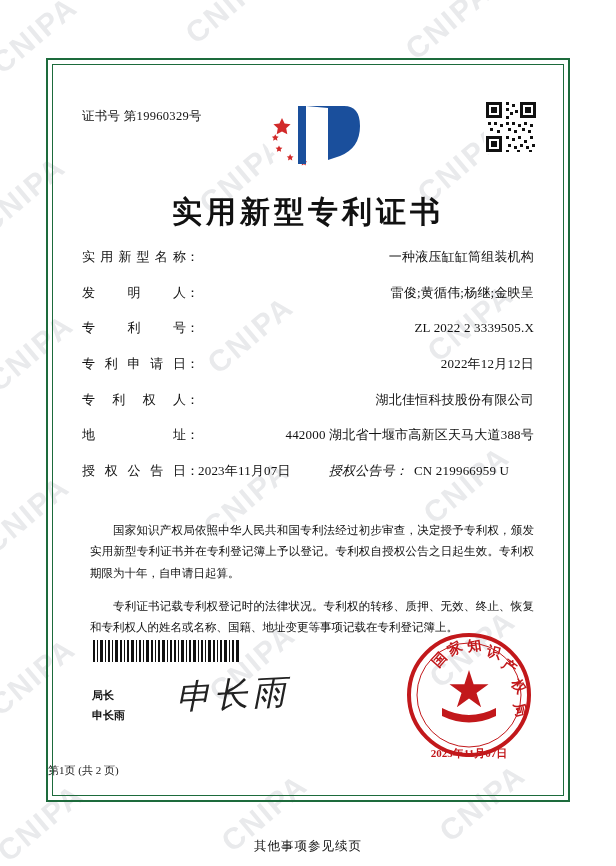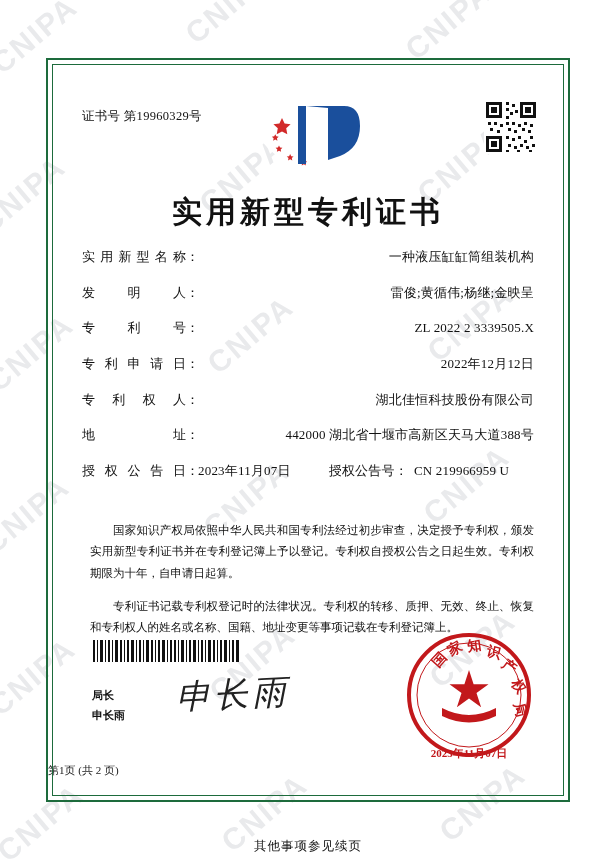--- a/index.html
+++ b/index.html
@@ -129,20 +129,21 @@
     letter-spacing: .2px;
     text-align: right;
   }
   .field-value.row2 {
     display: flex;
     justify-content: flex-start;
   }
   .pub-no-label {
     margin-left: 38px;
     margin-right: 6px;
+    font-style: italic;
   }
 
   
   .paras {
     position: absolute;
     left: 34px;
     right: 34px;
     top: 460px;
     font-size: 11.5px;
     line-height: 1.85;

